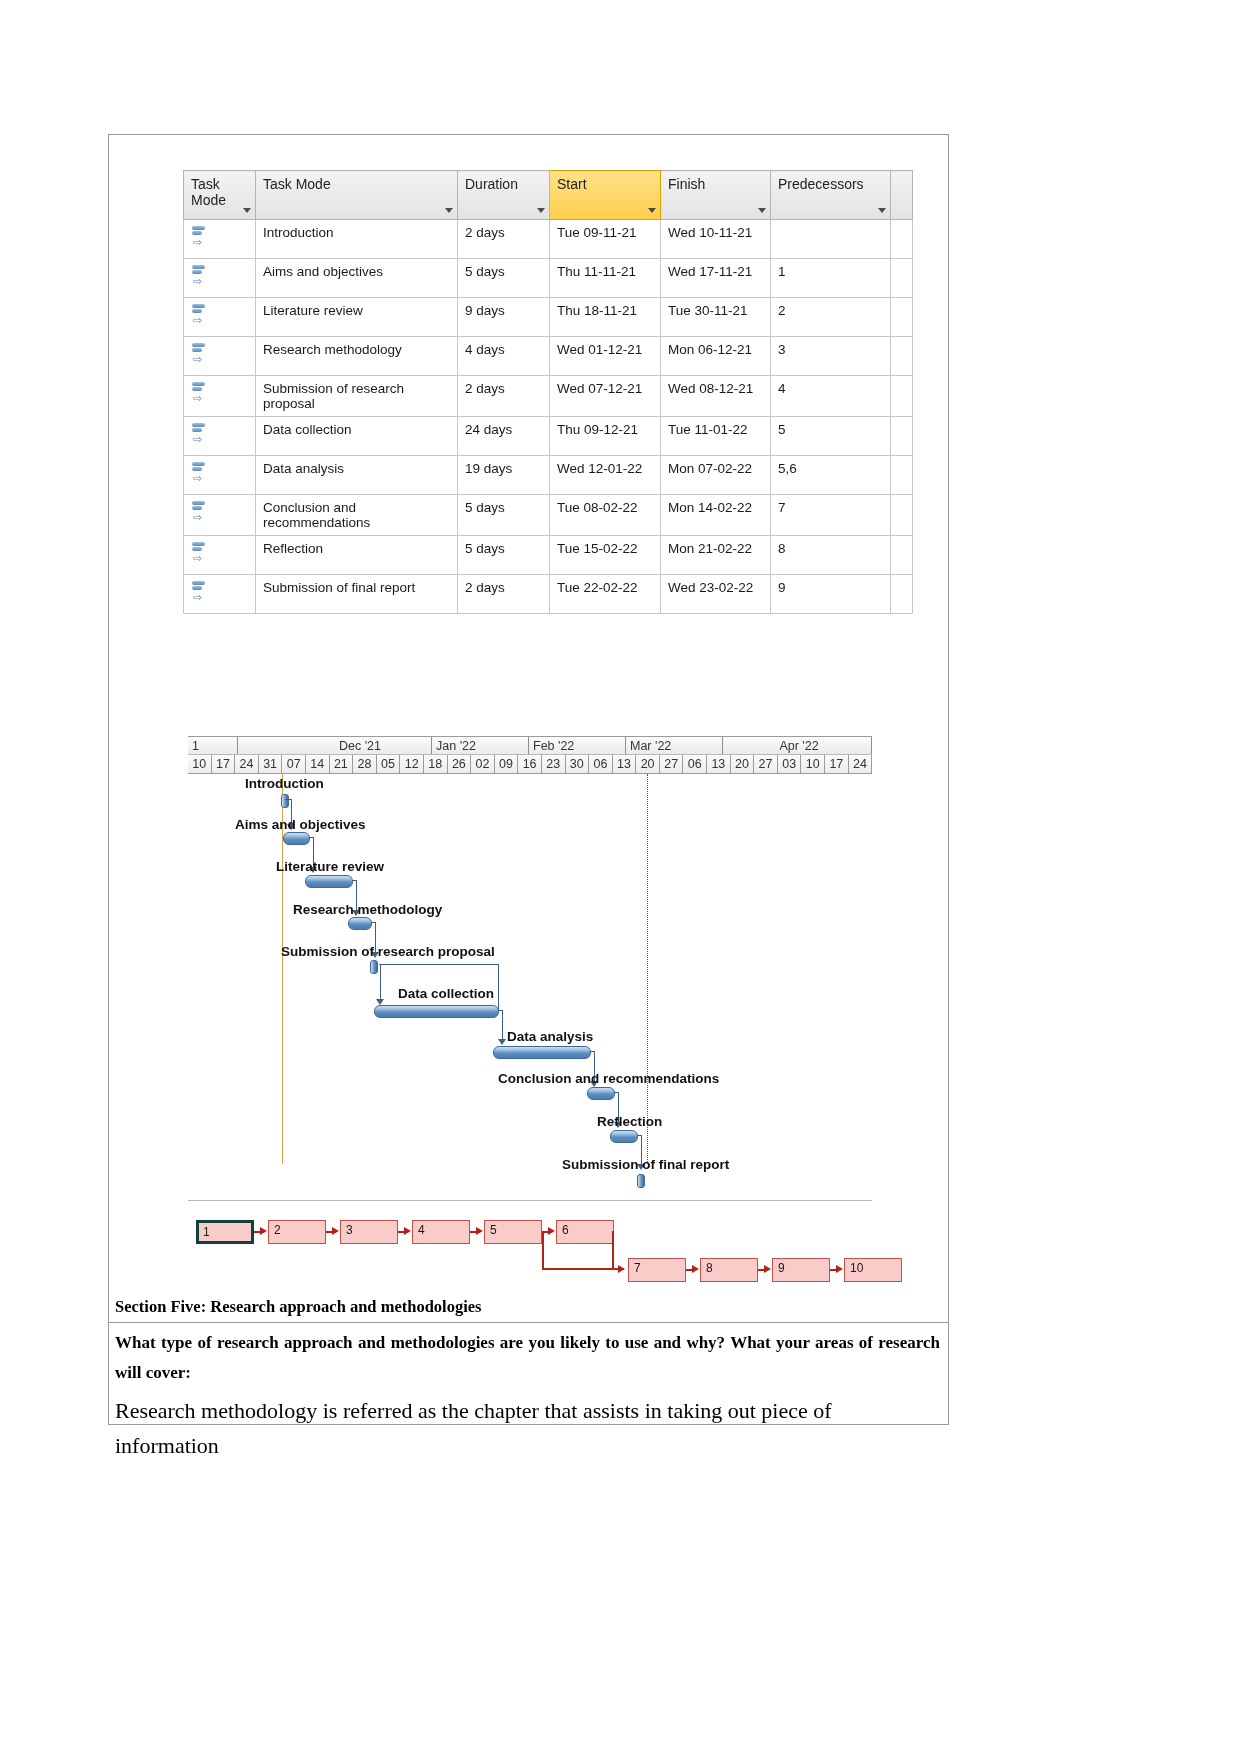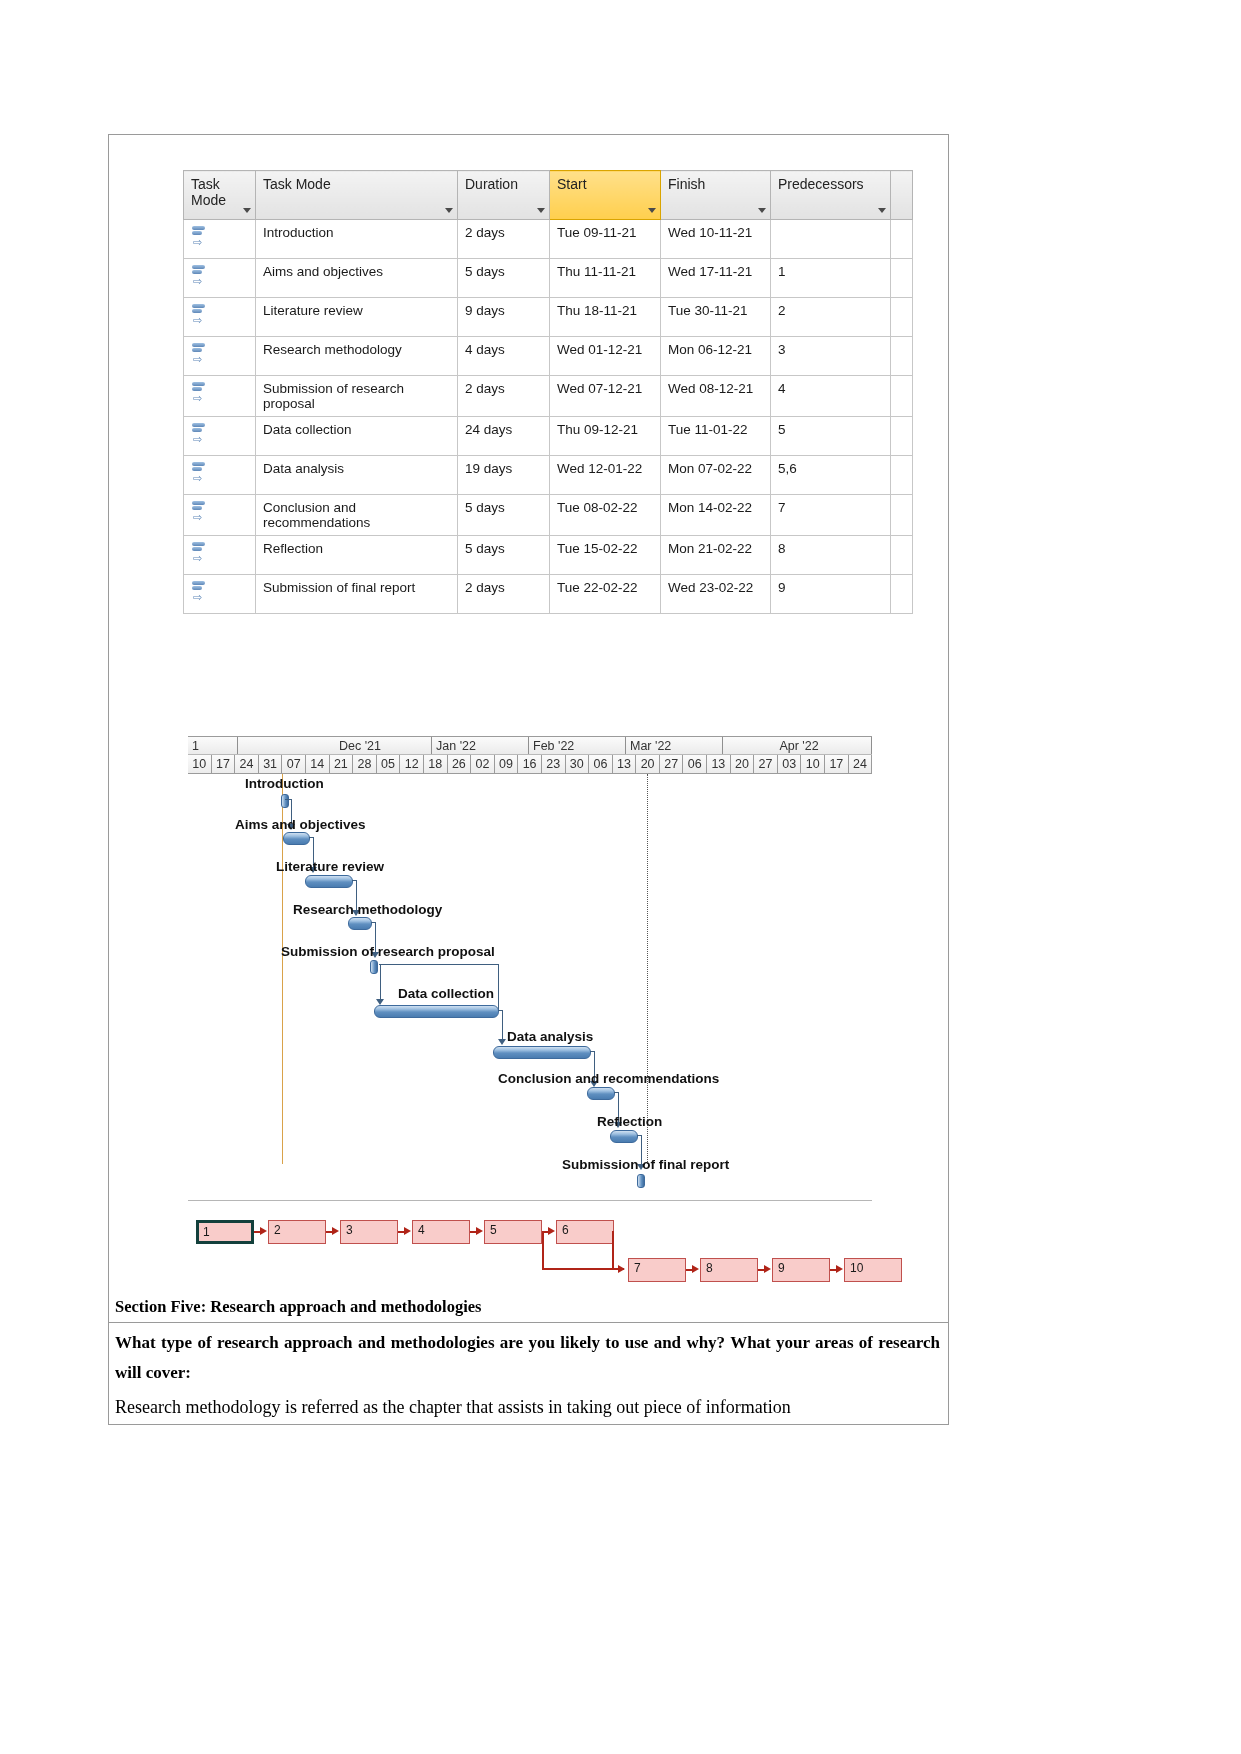--- a/index.html
+++ b/index.html
@@ -121,21 +121,21 @@
 
   
   .txt-row{
     position:absolute;left:108px;width:841px;box-sizing:border-box;
     border:1px solid #9a9a9a;border-top:none;background:#fff;
     padding:6px 8px 6px 6px;
   }
   .t-head{font-family:"Liberation Serif", serif;font-weight:bold;font-size:16.5px;color:#000;}
   .t-q{font-family:"Liberation Serif", serif;font-weight:bold;font-size:17px;color:#000;
      text-align:justify;line-height:1.75;}
-  .t-body{font-family:"Liberation Serif", serif;font-size:18px;color:#000;line-height:1.6;}
+  .t-body{font-family:"Liberation Serif", serif;font-size:22px;color:#000;line-height:1.6;}
 </style>
 </head>
 <body>
 
 <div class="page">
 
   <div class="doc-frame"></div>
 
   <table class="proj-table">
     <colgroup>

